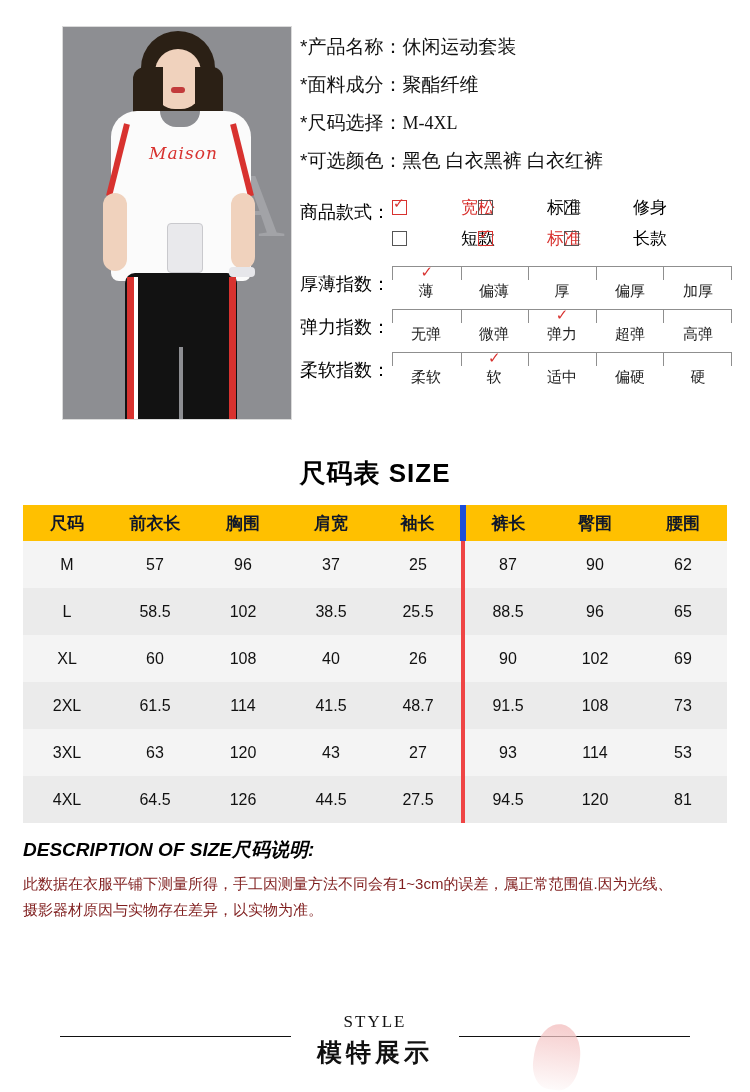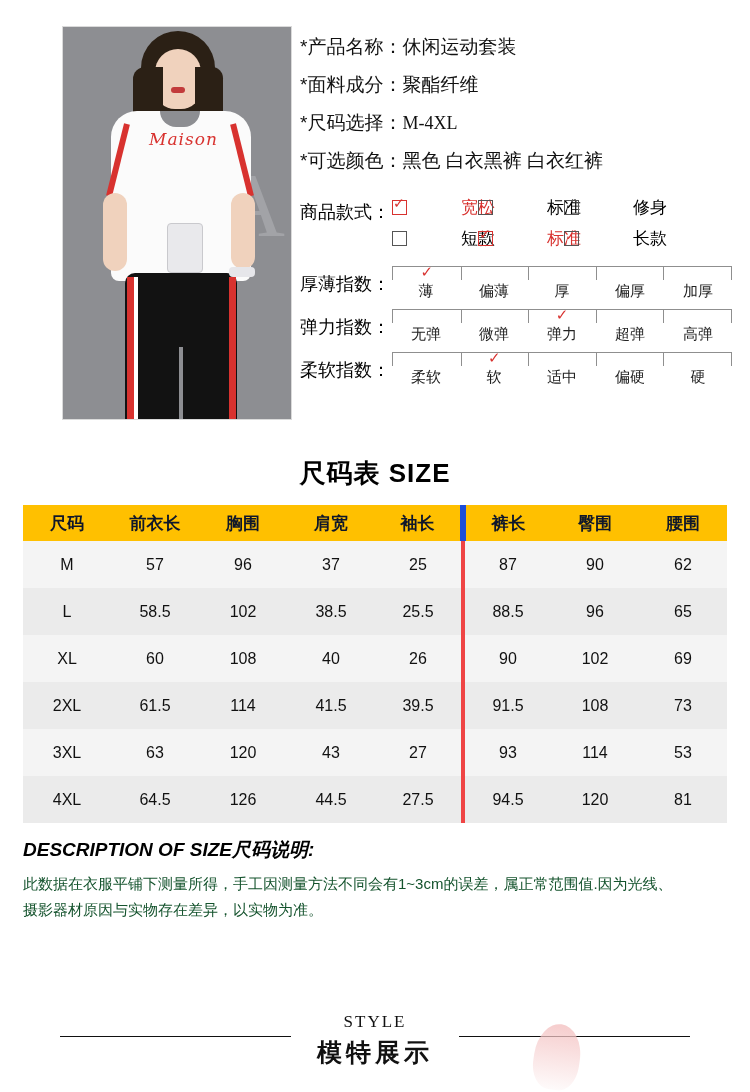--- a/index.html
+++ b/index.html
@@ -123,21 +123,21 @@
     left: 176px;
     top: 96px;
     width: 6px;
     height: 74px;
     background: #d8322f;
     transform: rotate(-14deg);
   }
   .fig-logo {
     position: absolute;
     left: 86px;
-    top: 102px;
+    top: 116px;
     width: 70px;
     height: 26px;
     color: #d8322f;
     font-family: "DejaVu Serif", serif;
     font-style: italic;
     font-size: 17px;
     letter-spacing: 1px;
   }
   .fig-pants {
     position: absolute;
@@ -368,21 +368,21 @@
   }
   .desc-title {
     font-size: 19px;
     font-weight: bold;
     margin-bottom: 8px;
     font-style: italic;
   }
   .desc-body {
     font-size: 15px;
     line-height: 26px;
-    color: #14532d;
+    color: #7f1d1d;
   }
 
   
   .footer {
     position: absolute;
     left: 0;
     right: 0;
     bottom: 0;
     height: 86px;
   }
@@ -615,21 +615,21 @@
       <td>26</td>
       <td class="sep">90</td>
       <td>102</td>
       <td>69</td>
     </tr>
     <tr class="alt">
       <td>2XL</td>
       <td>61.5</td>
       <td>114</td>
       <td>41.5</td>
-      <td>39.5</td>
+      <td>48.7</td>
       <td class="sep">91.5</td>
       <td>108</td>
       <td>73</td>
     </tr>
     <tr>
       <td>3XL</td>
       <td>63</td>
       <td>120</td>
       <td>43</td>
       <td>27</td>

